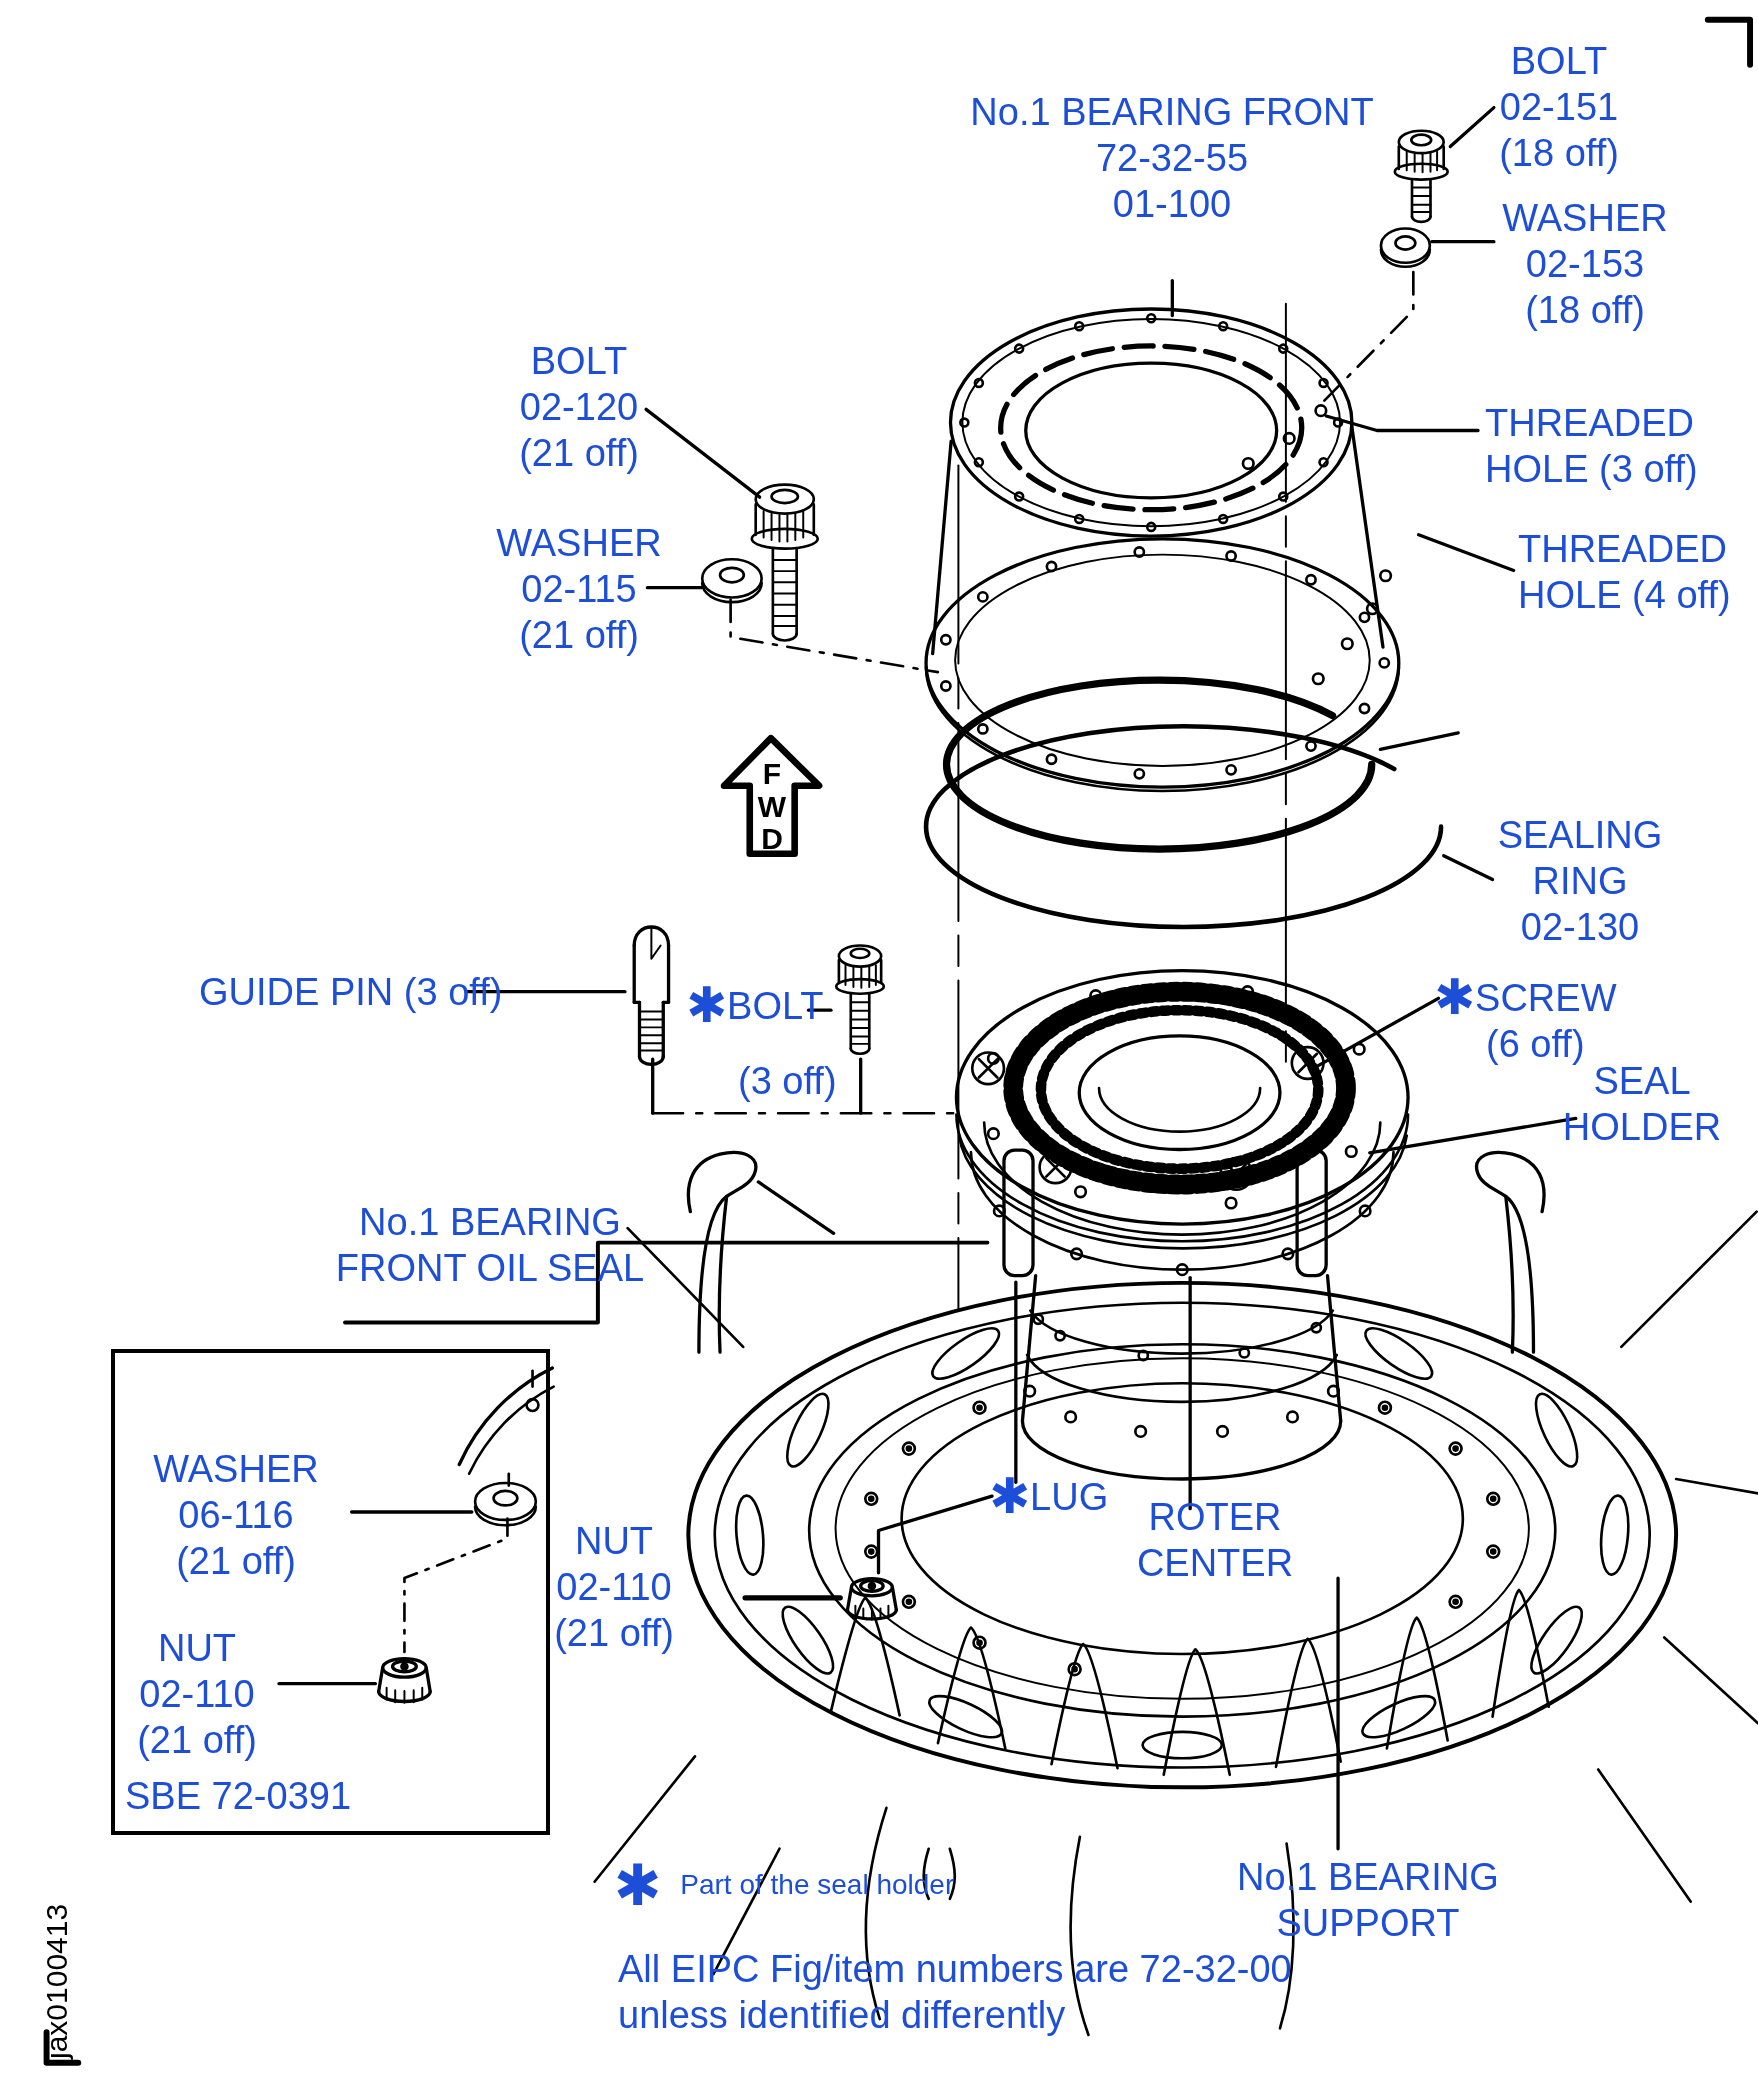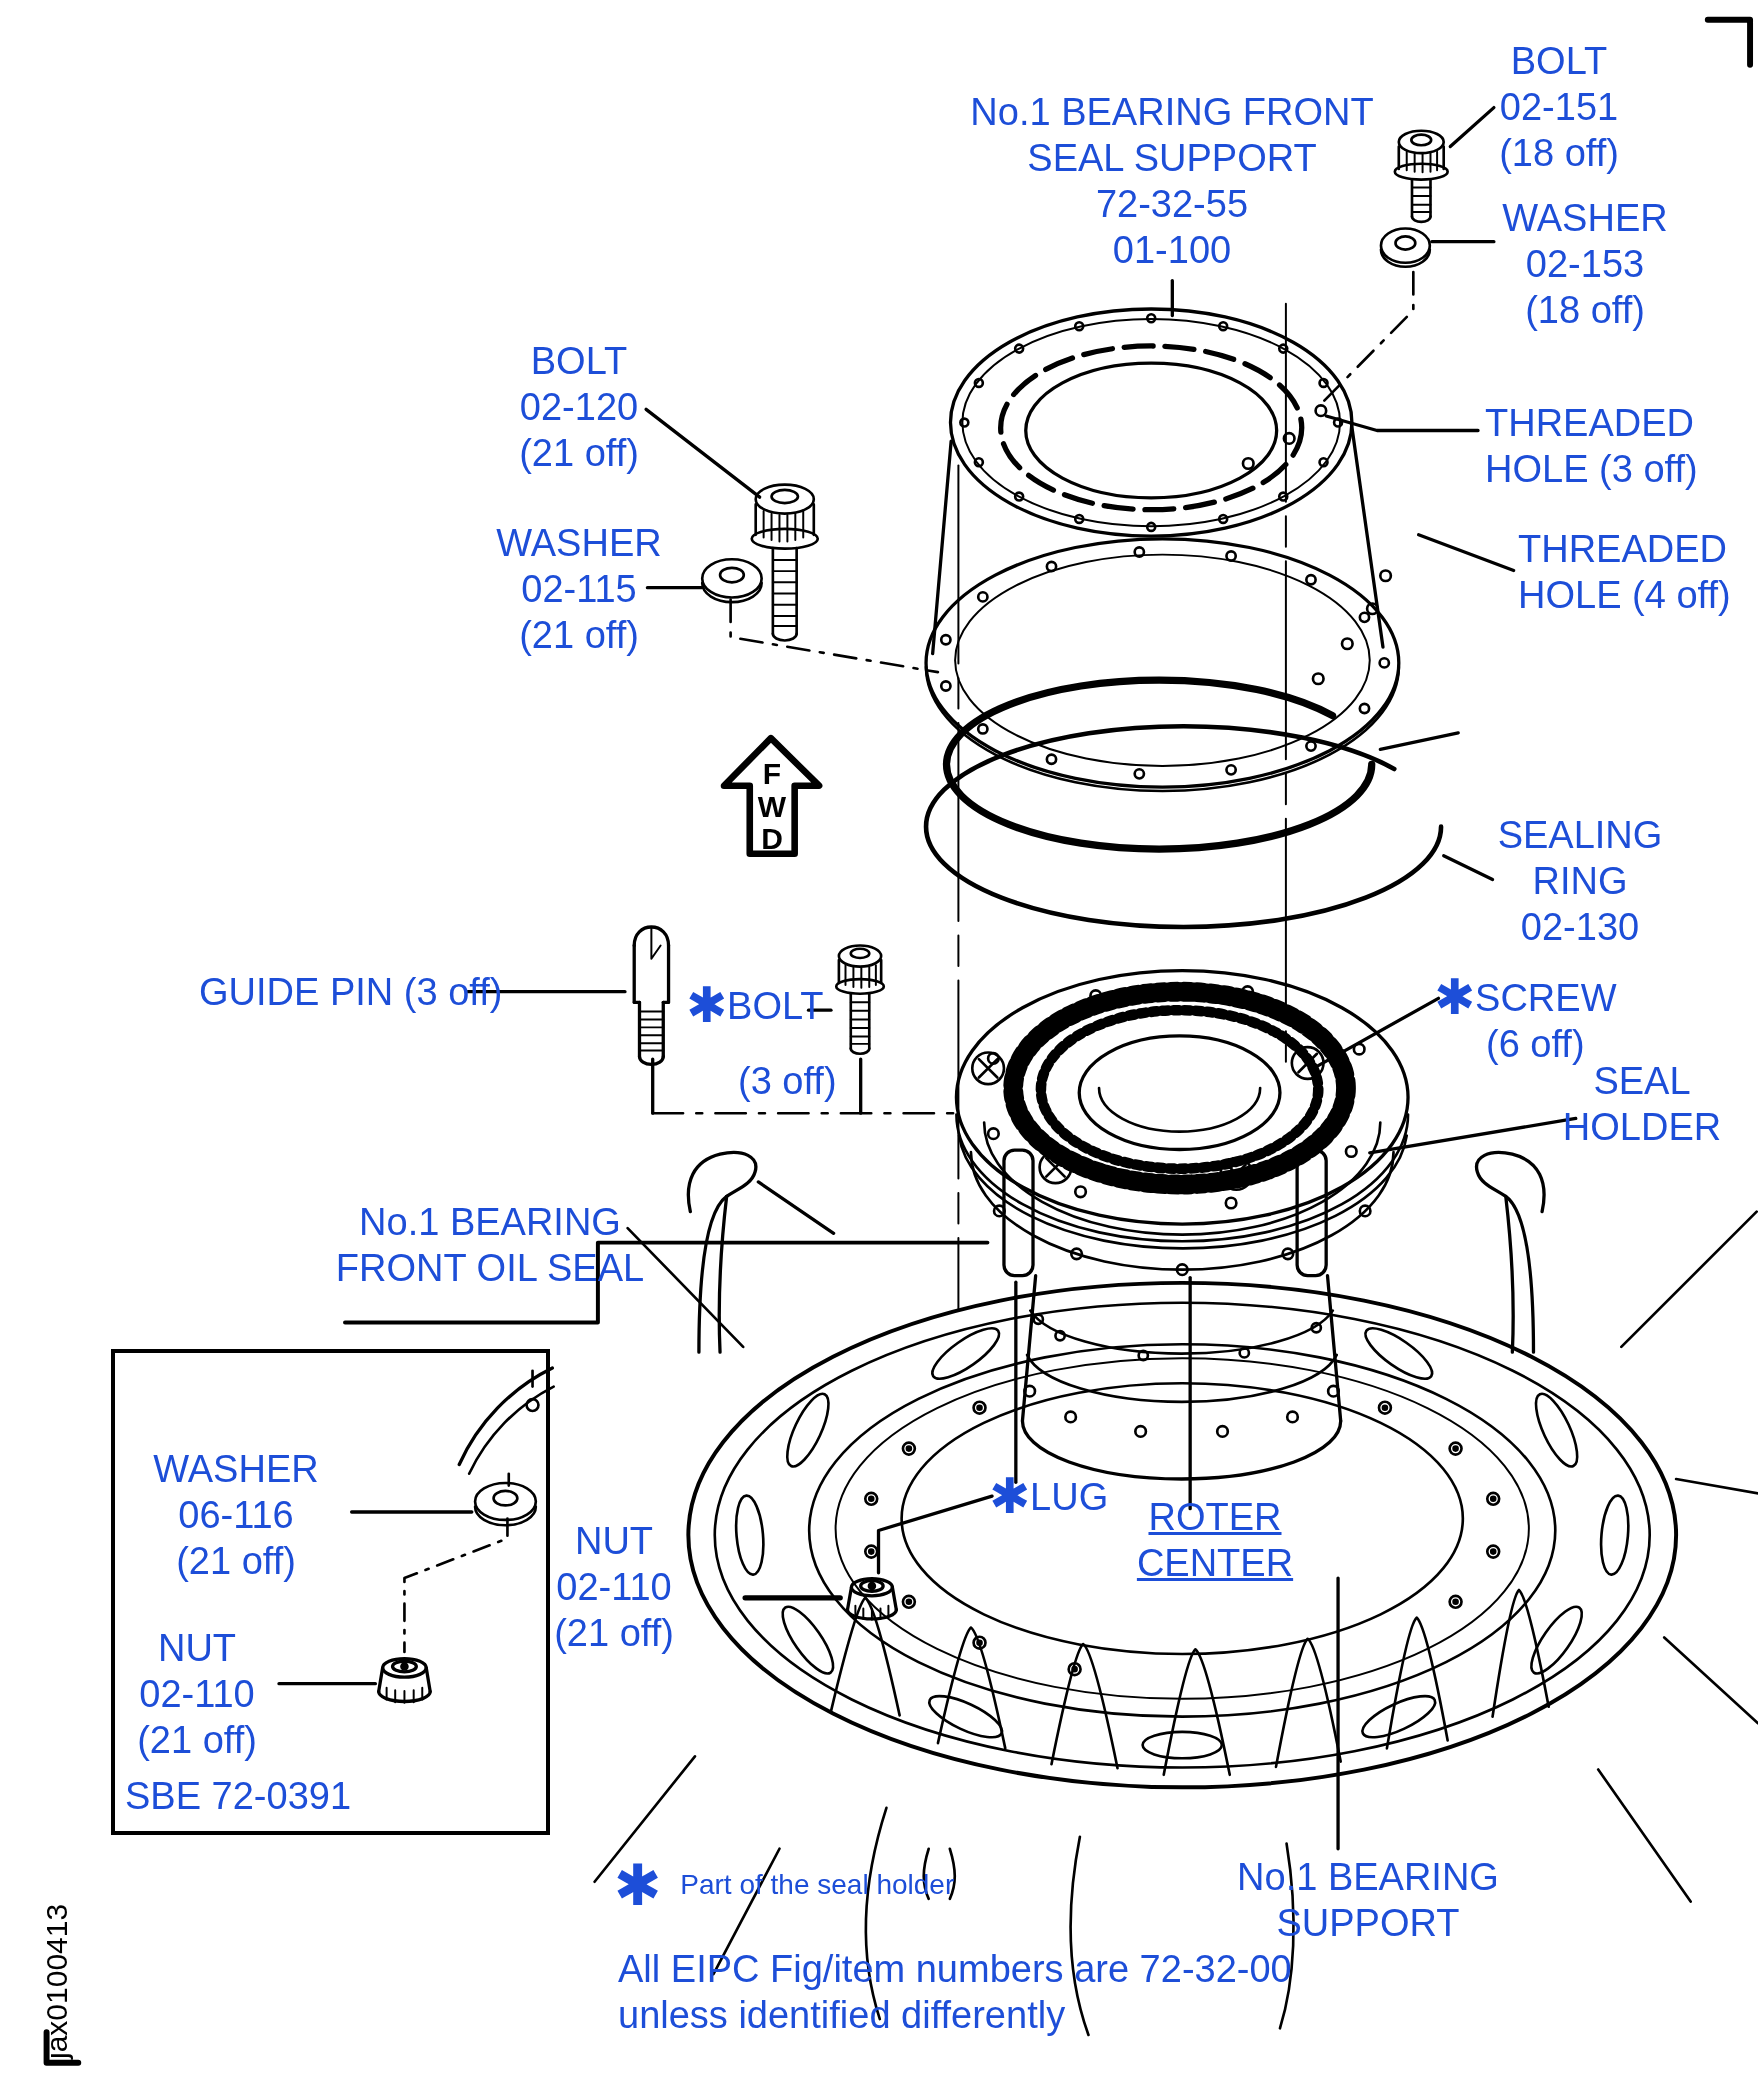--- a/index.html
+++ b/index.html
@@ -362,21 +362,20 @@
       </g>
 
       <g stroke-width="10">
         <path d="M1167,1118 L1240,1190 H1203 V1293 H1135 V1190 H1096 Z" fill="#fff"></path>
       </g>
     </g>
   </svg>
 
   <div class="co ctr" style="left:1172px;top:89px;">
     <div>No.1 BEARING FRONT</div>
-    <div>SEAL SUPPORT</div>
     <div>72-32-55</div>
     <div>01-100</div>
   </div>
 
   <div class="co ctr" style="left:1559px;top:38px;">
     <div>BOLT</div>
     <div>02-151</div>
     <div>(18 off)</div>
   </div>
 
@@ -443,21 +442,21 @@
   <div class="co ctr" style="left:490px;top:1199px;">
     <div>No.1 BEARING</div>
     <div>FRONT OIL SEAL</div>
   </div>
 
   <div class="co row" style="left:989px;top:1474px;">
     <span class="mark">✱</span>
     <span>LUG</span>
   </div>
 
-  <div class="co ctr" style="left:1215px;top:1494px;text-decoration:underline;">
+  <div class="co ctr" style="left:1215px;top:1494px;">
     <div>ROTER</div>
     <div>CENTER</div>
   </div>
 
   <div class="co ctr" style="left:614px;top:1518px;">
     <div>NUT</div>
     <div>02-110</div>
     <div>(21 off)</div>
   </div>
 

